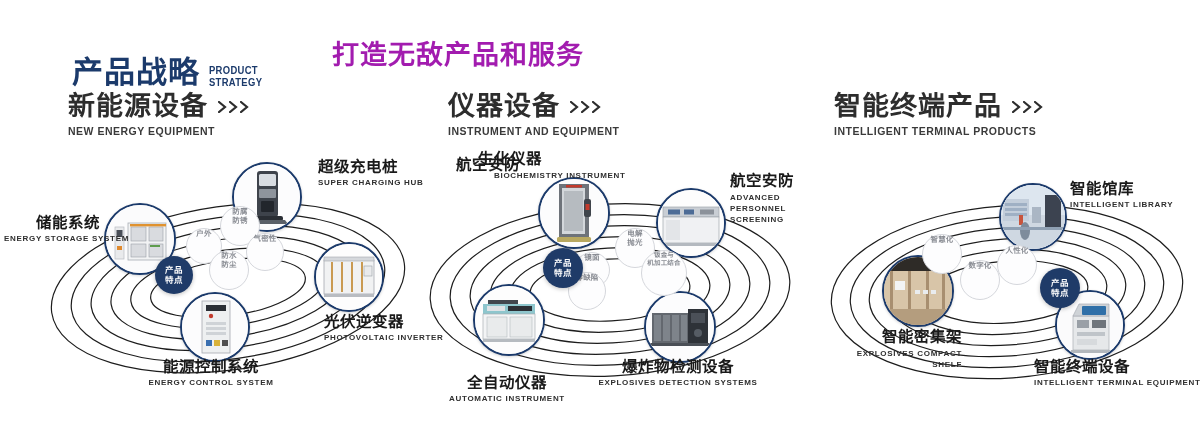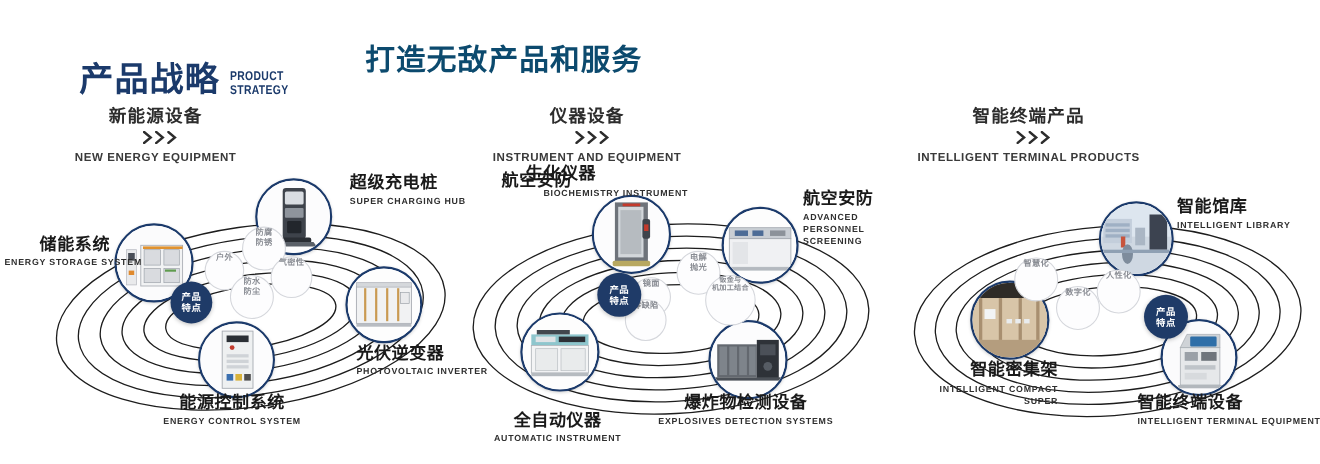--- a/index.html
+++ b/index.html
@@ -24,29 +24,29 @@
   }
   .hdr-en{
     margin-left:9px;margin-bottom:2px;
     font-size:11.5px;font-weight:bold;color:#1b3a6b;
     line-height:11.5px;letter-spacing:.4px;
     transform:scaleX(.82);transform-origin:left bottom;
     white-space:nowrap;
   }
   .hdr-sub{
     position:absolute;left:332px;top:33px;
-    font-size:27px;font-weight:bold;color:#0c4a6e;letter-spacing:1px;
+    font-size:27px;font-weight:bold;color:#a21caf;letter-spacing:1px;
     white-space:nowrap;
   }
 
   
   .sec-title{position:absolute;}
   .sec-title .cn{
-    font-size:16px;font-weight:bold;color:#2d2d2d;letter-spacing:1px;
-    line-height:25px;white-space:nowrap;display:flex;align-items:center;flex-direction:column;
+    font-size:27px;font-weight:bold;color:#2d2d2d;letter-spacing:1px;
+    line-height:25px;white-space:nowrap;display:flex;align-items:center;
   }
   .sec-title .chev{
     margin-left:10px;display:inline-flex;gap:1px;align-items:center;
     color:#2d2d2d;
   }
   .sec-title .chev svg{display:block;}
   .sec-title .en{
     margin-top:6px;font-size:10.5px;font-weight:bold;color:#3a3a3a;
     letter-spacing:.5px;white-space:nowrap;
   }
@@ -435,21 +435,21 @@
         <rect x="42" y="14" width="3" height="38" fill="#a88f70"></rect>
         <rect x="58" y="14" width="3" height="38" fill="#a88f70"></rect>
         <rect x="11" y="24" width="10" height="9" fill="#f2f4f5"></rect>
         <rect x="31" y="33" width="5" height="4" fill="#e9ecee"></rect>
         <rect x="39" y="33" width="5" height="4" fill="#e9ecee"></rect>
         <rect x="47" y="33" width="5" height="4" fill="#e9ecee"></rect>
       </svg>
     </div>
     <div class="cap right" style="left:-10px;top:178px;width:160px;">
       <div class="cn">智能密集架</div>
-      <div class="en" style="white-space:normal;width:120px;margin-left:40px;line-height:11px;">INTELLIGENT COMPACT SUPER</div>
+      <div class="en" style="white-space:normal;width:120px;margin-left:40px;line-height:11px;">EXPLOSIVES COMPACT SHELF</div>
     </div>
 
     <div class="feat" style="left:110px;top:84px;width:38px;height:38px;">
         <span>智慧化</span>
       </div>
     <div class="feat" style="left:148px;top:110px;width:38px;height:38px;">
         <span>数字化</span>
       </div>
     <div class="feat" style="left:185px;top:95px;width:38px;height:38px;">
         <span>人性化</span>

